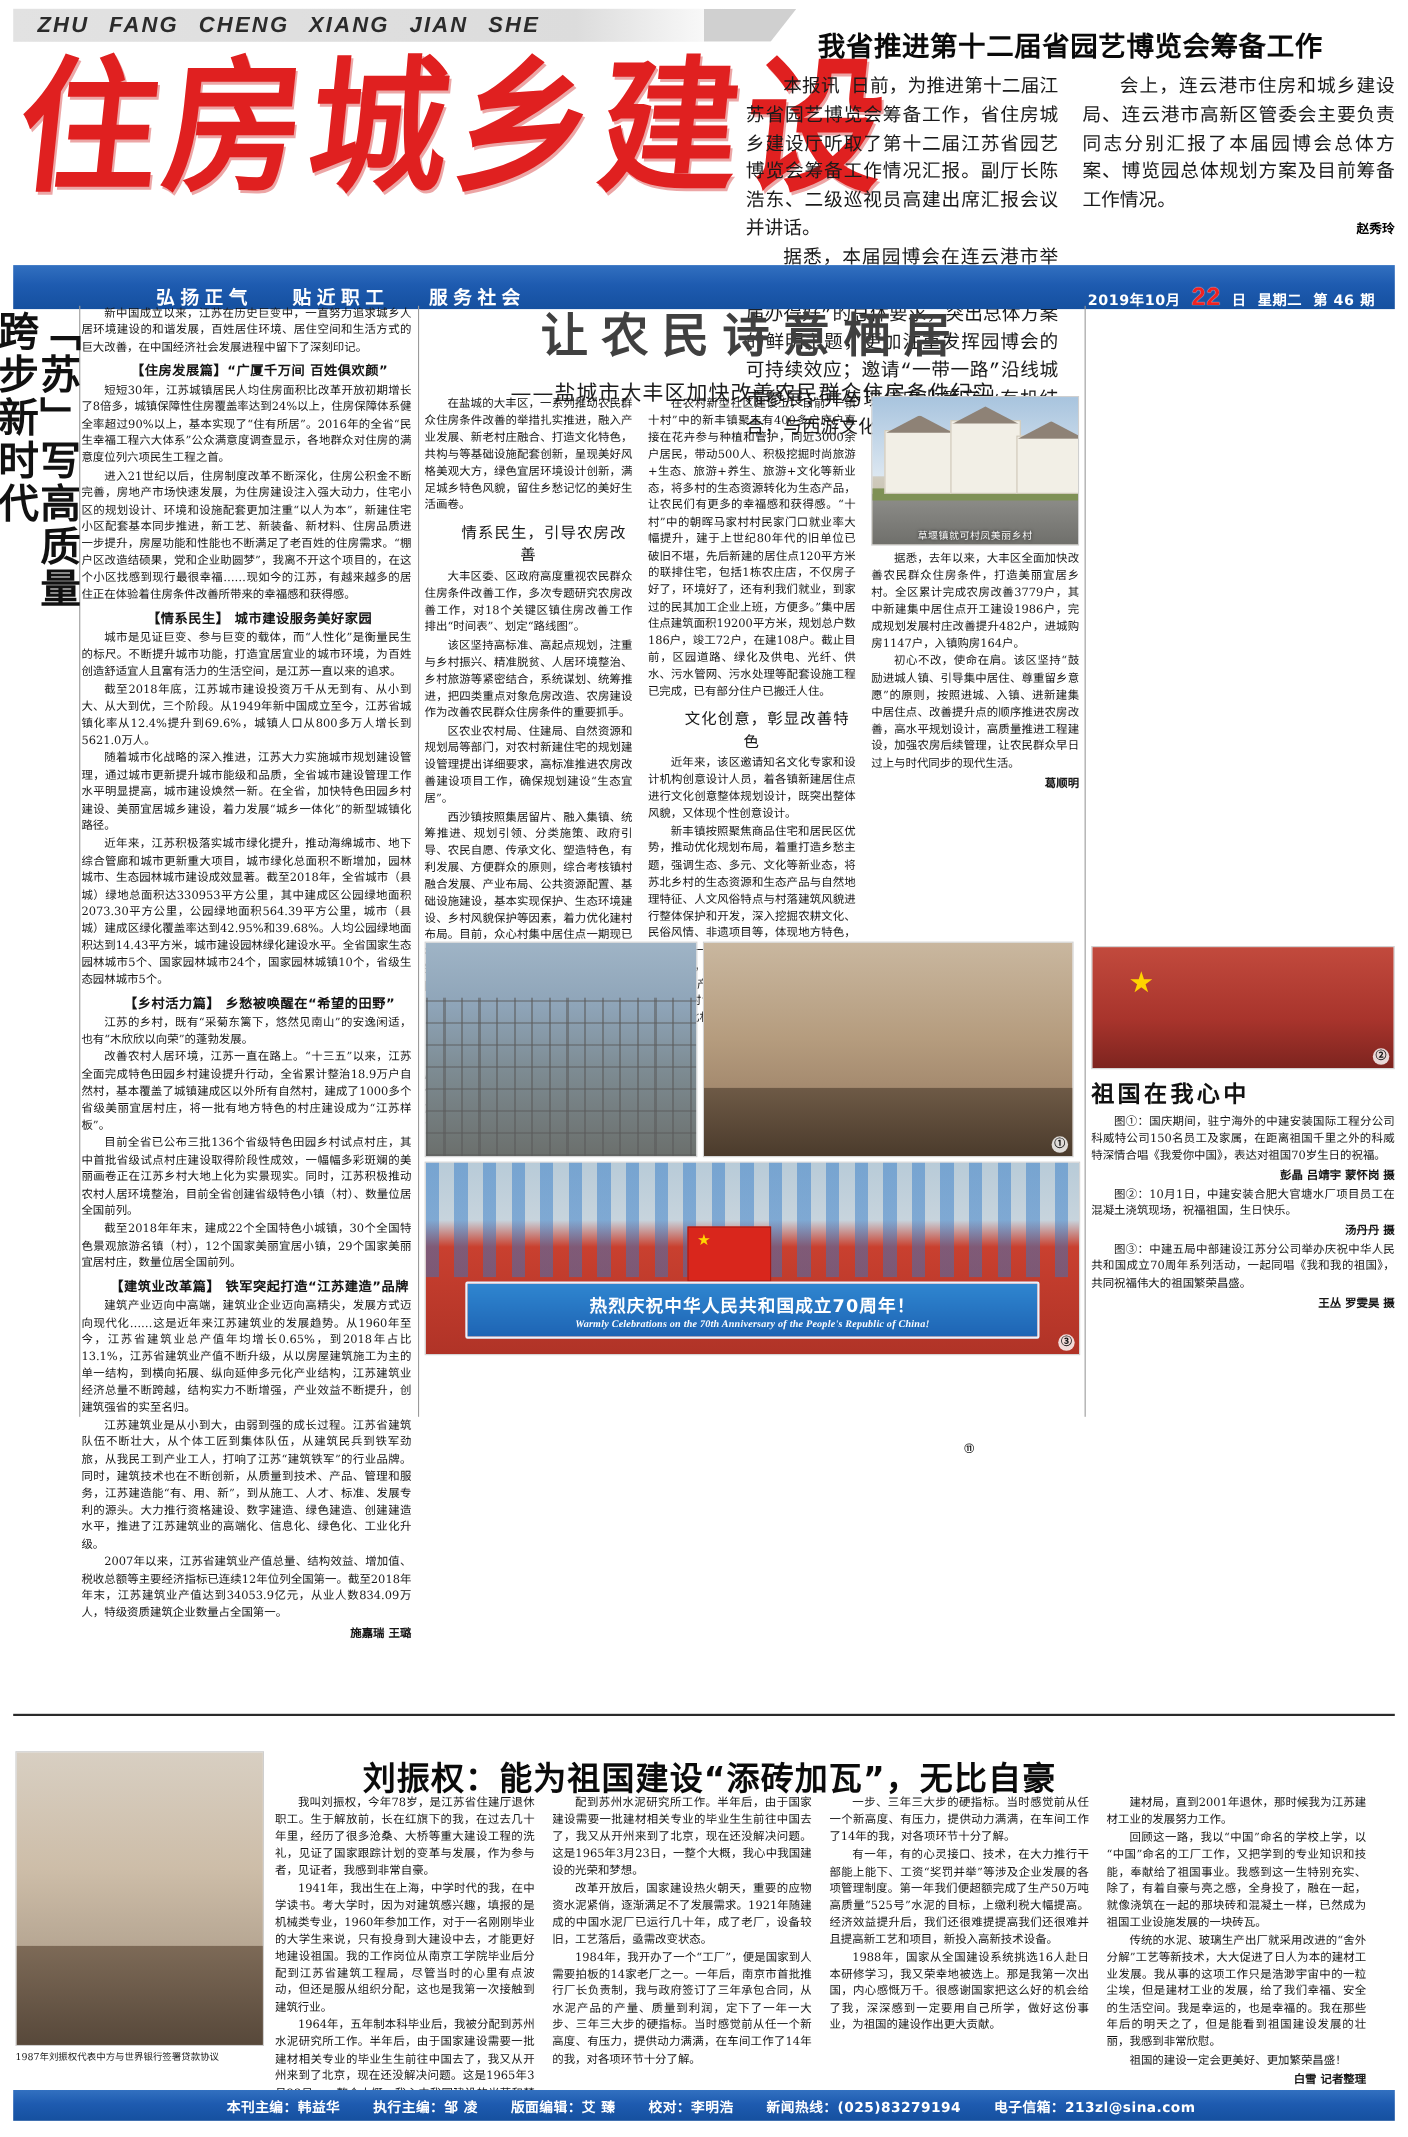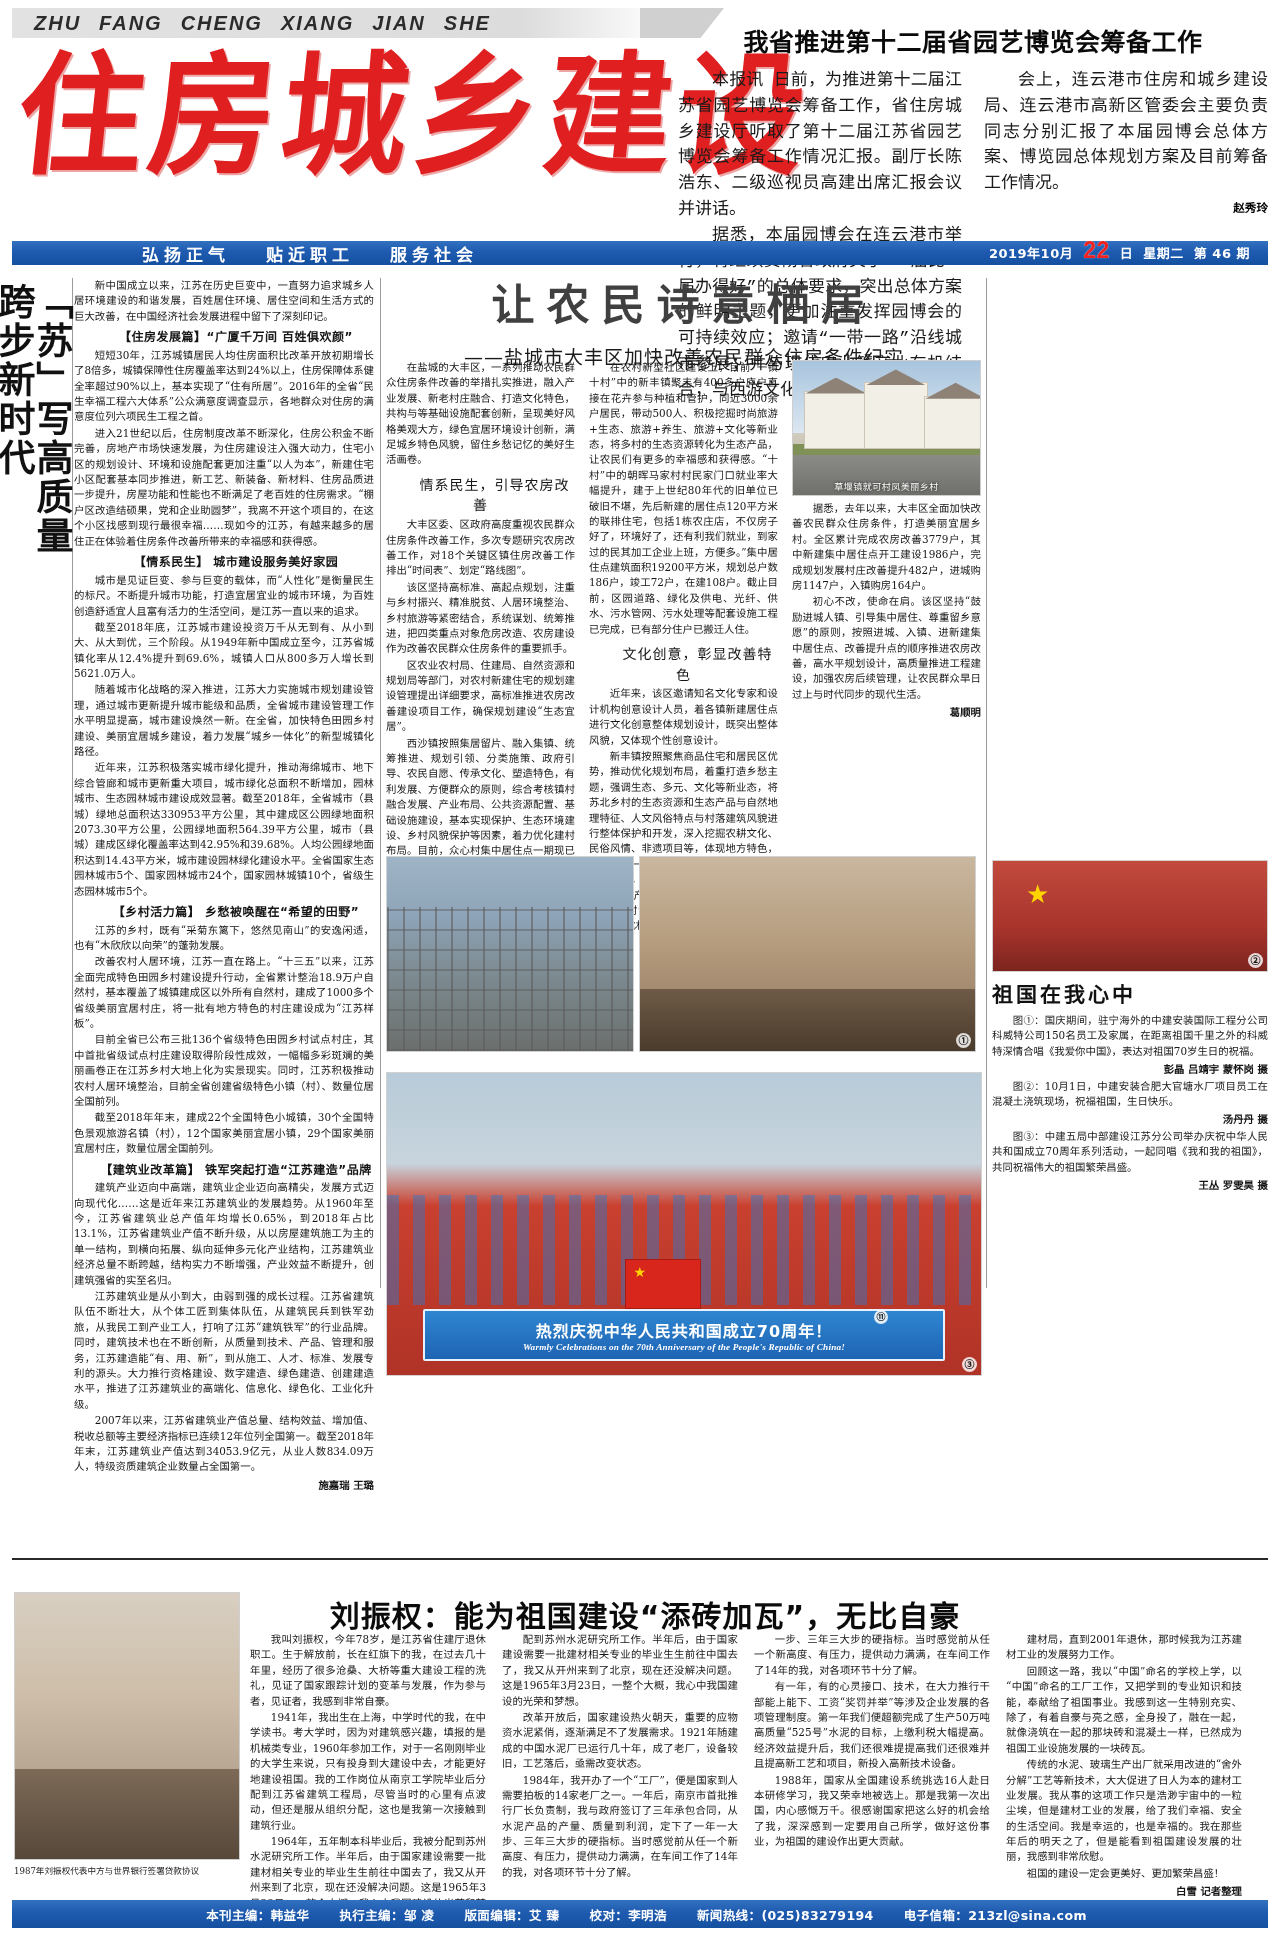--- a/index.html
+++ b/index.html
@@ -54,23 +54,23 @@
   .lead-news p {
     font-size: 17px; line-height: 1.52; color: #1a1a1a;
     text-align: justify; text-indent: 2em;
     font-family: Liberation Mono, monospace;
   }
   .lead-news .byline { text-align: right; font-weight: 800; font-size: 11.6px; margin-top:2px;
     font-family:"DejaVu Serif","Liberation Serif",serif; }
 
   
   .slogan-band {
-    position: absolute; left: 12px; top: 241px; width: 1256px; height: 24px;
+    position: absolute; left: 12px; top: 241px; width: 1256px; height: 40px;
     background: linear-gradient(180deg,#3270c0 0%, #1e5bb0 45%, #15509f 100%);
-    display: flex; align-items: flex-start; color: #fff;
+    display: flex; align-items: flex-end; color: #fff;
   }
   .slogan-band .slogans {
     margin-left: 130px; display: flex; gap: 36px;
     font-size: 17px; font-weight: 800; letter-spacing: 5px;
   }
   .slogan-band .dateline {
     margin-left: auto; margin-right: 18px;
     display: flex; align-items: baseline; gap: 10px;
     font-size: 13px; font-weight: 700; letter-spacing: .5px;
   }
@@ -195,21 +195,21 @@
     background: linear-gradient(180deg,#6e5a46,#4b3b2c);
   }
   .ph-flag {
     width: 248px; height: 120px;
     background: linear-gradient(180deg,#c24a3d 0%,#a8342c 60%,#7d241f 100%);
   }
   .ph-flag .star{
     position:absolute; color:#ffd400; font-size:26px; left:12%; top:16%;
   }
   .ph-group {
-    width: 596px; height: 304px; margin-top: 20px;
+    width: 596px; height: 176px; margin-top: 4px;
     background: linear-gradient(180deg,#b8cbd8 0%,#c7d4dd 30%,#c9402f 44%,#b03327 100%);
   }
   .ph-group .banner {
     position: absolute; left: 6%; right: 6%; bottom: 14px; height: 52px;
     background: linear-gradient(180deg,#2f86d0,#1e64b4);
     border: 2px solid #e8f2ff; border-radius: 2px;
     display: flex; flex-direction: column; align-items: center; justify-content: center;
     color: #fff;
   }
   .ph-group .banner .cn {

